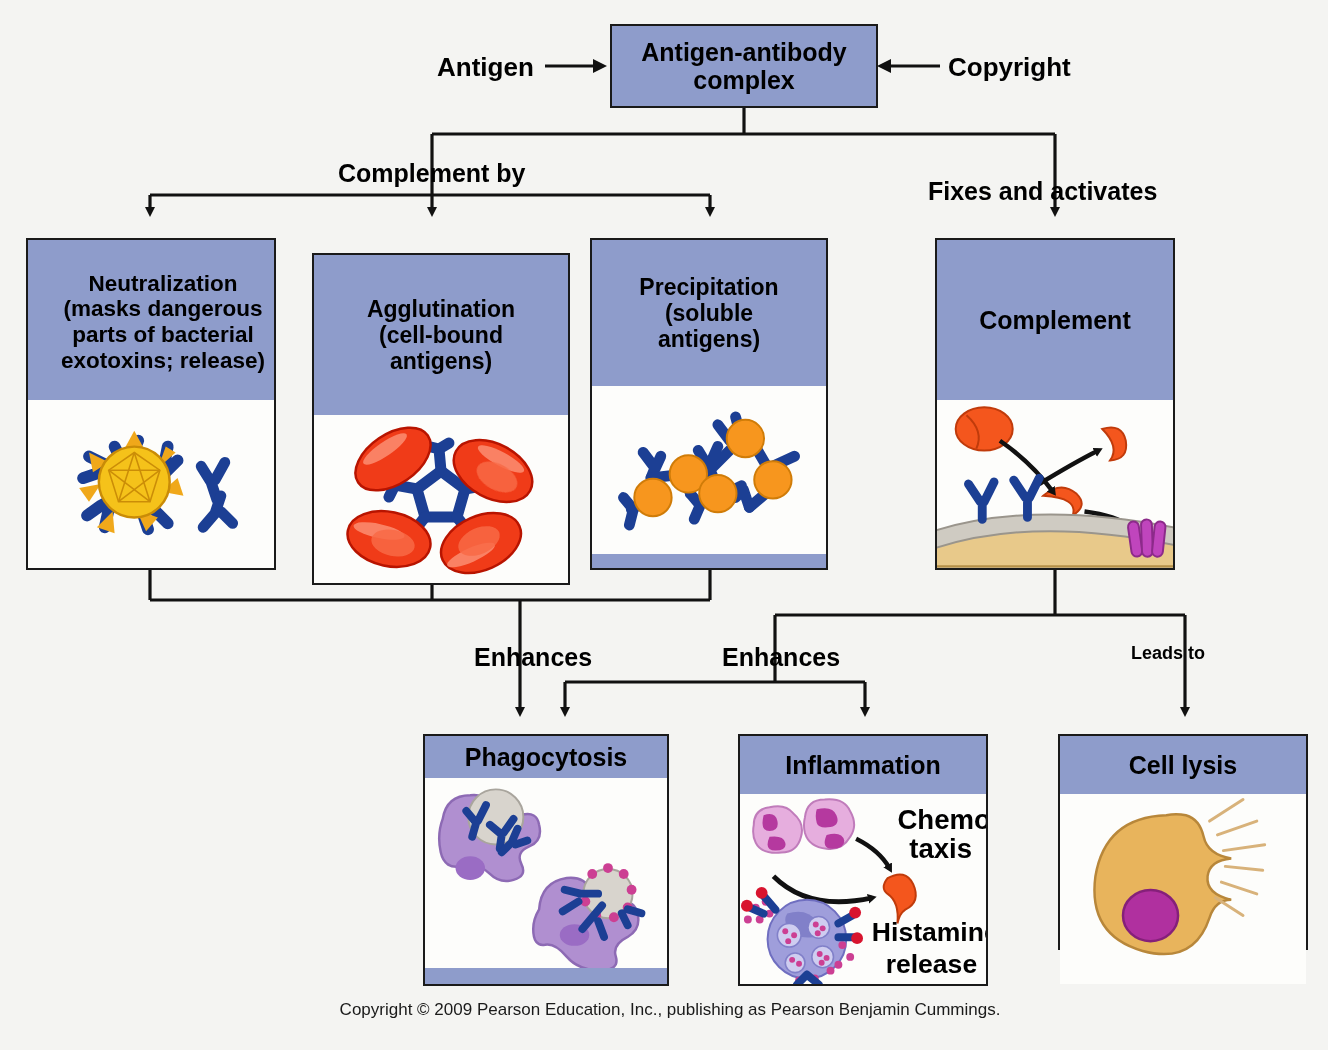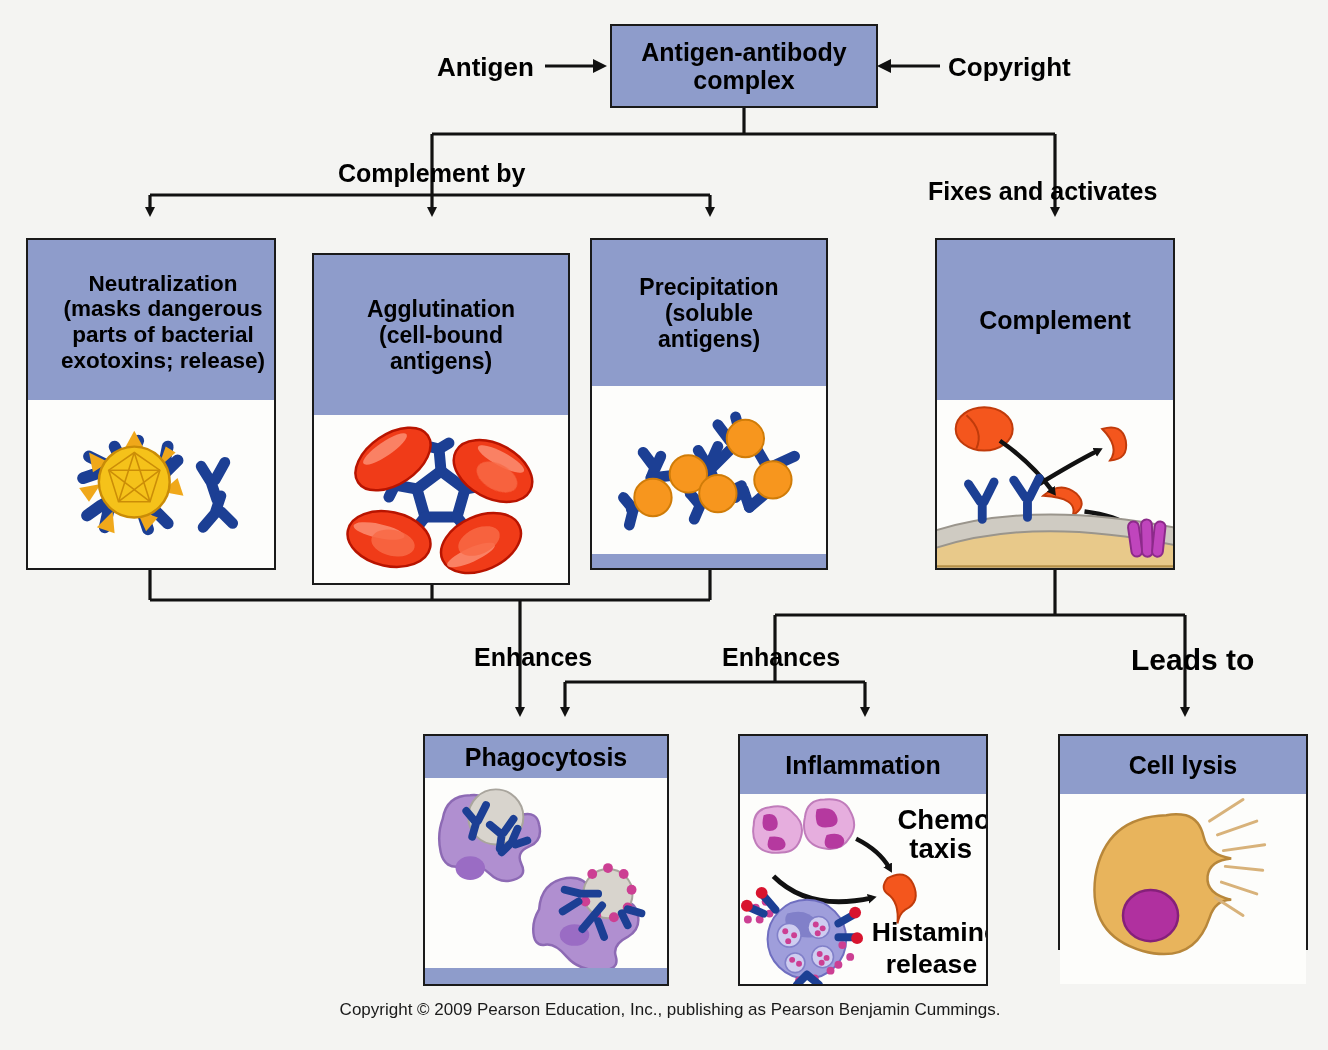--- a/index.html
+++ b/index.html
@@ -117,21 +117,21 @@
       <span>Antigen-antibody</span>
       <span>complex</span>
     </div>
   </div>
 
   <div class="flabel" style="left:338px;top:159px;font-size:25px;">Complement by</div>
   <div class="flabel" style="left:928px;top:177px;font-size:25px;">Fixes and activates</div>
 
   <div class="flabel" style="left:474px;top:643px;font-size:25px;">Enhances</div>
   <div class="flabel" style="left:722px;top:643px;font-size:25px;">Enhances</div>
-  <div class="flabel" style="left:1131px;top:643px;font-size:30px;">Leads to</div>
+  <div class="flabel" style="left:1131px;top:643px;font-size:18px;">Leads to</div>
 
   <div class="box" style="left:26px;top:238px;width:250px;height:332px;">
     <div class="hdr" style="height:160px;font-size:22.5px;flex-direction:column;padding-top:4px;padding-left:24px;">
       <span>Neutralization</span>
       <span>(masks dangerous</span>
       <span>parts of bacterial</span>
       <span>exotoxins; release)</span>
     </div>
     <div class="art" style="height:168px;">
       <svg viewBox="0 0 250 168">

